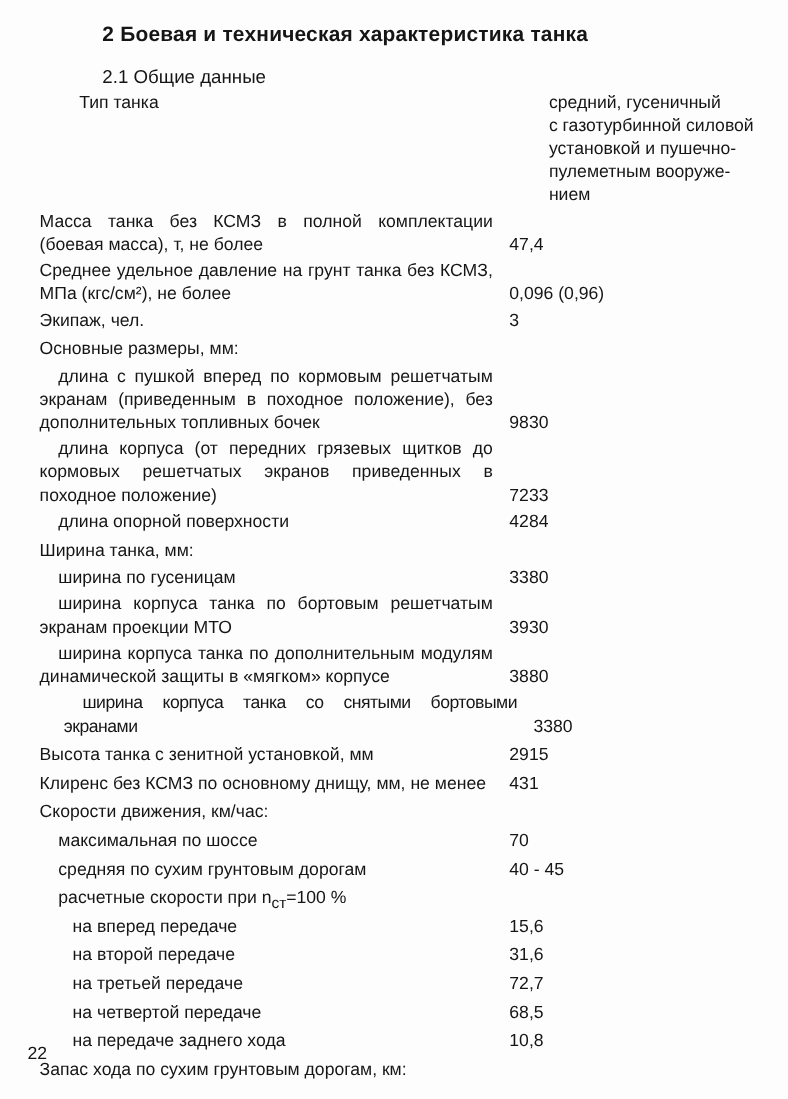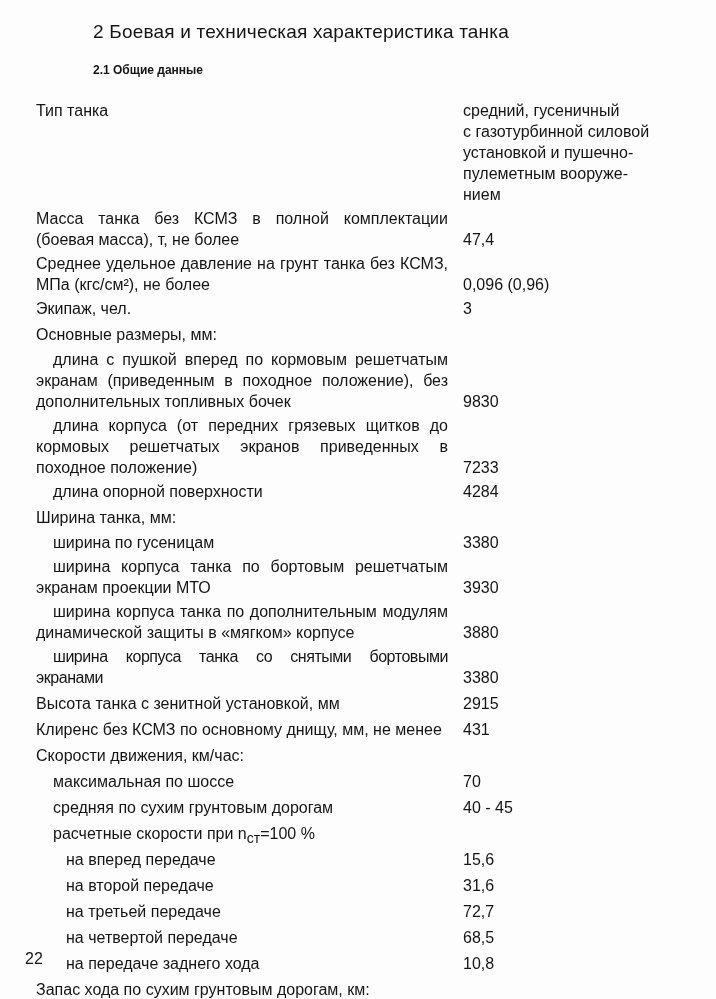--- a/index.html
+++ b/index.html
@@ -18,53 +18,53 @@
     height: 999px;
   }
   .content {
     position: absolute;
     left: 36px;
     top: 20px;
     width: 650px;
   }
   .doc-title {
     font-size: 19px;
-    font-weight: normal;
+    font-weight: bold;
     line-height: 23px;
     padding-left: 57px;
     margin: 0 0 17px 0;
     letter-spacing: 0.2px;
   }
   .section-heading {
-    font-size: 12px;
-    font-weight: bold;
+    font-size: 17px;
+    font-weight: normal;
     line-height: 20px;
     padding-left: 57px;
-    margin: 0 0 20px 0;
+    margin: 0 0 3px 0;
   }
   .spec-list { font-size: 16px; }
   .row {
     display: flex;
     align-items: flex-end;
     margin-bottom: 3px;
   }
-  .row.top { align-items: flex-start; }
+  .row.top { align-items: flex-start; margin-left: 36px; }
   .row.group { margin-top: 5px; margin-bottom: 4px; }
   .lbl {
     width: 412px;
     margin-right: 15px;
     text-align: justify;
     line-height: 21px;
     hyphens: manual;
     -webkit-hyphens: manual;
   }
   .row.group .lbl { text-align: left; }
   .lvl1 .lbl { text-indent: 17px; }
   .lvl2 .lbl { text-indent: 30px; }
-  .tight .lbl { letter-spacing: -0.45px; }
+  .tight .lbl { letter-spacing: -0.45px; margin-left: 22px; }
   .val {
     flex: 1;
     line-height: 21px;
     white-space: pre-line;
   }
   sub.subscript {
     font-size: 14px;
     line-height: 0;
   }
   .page-number {

